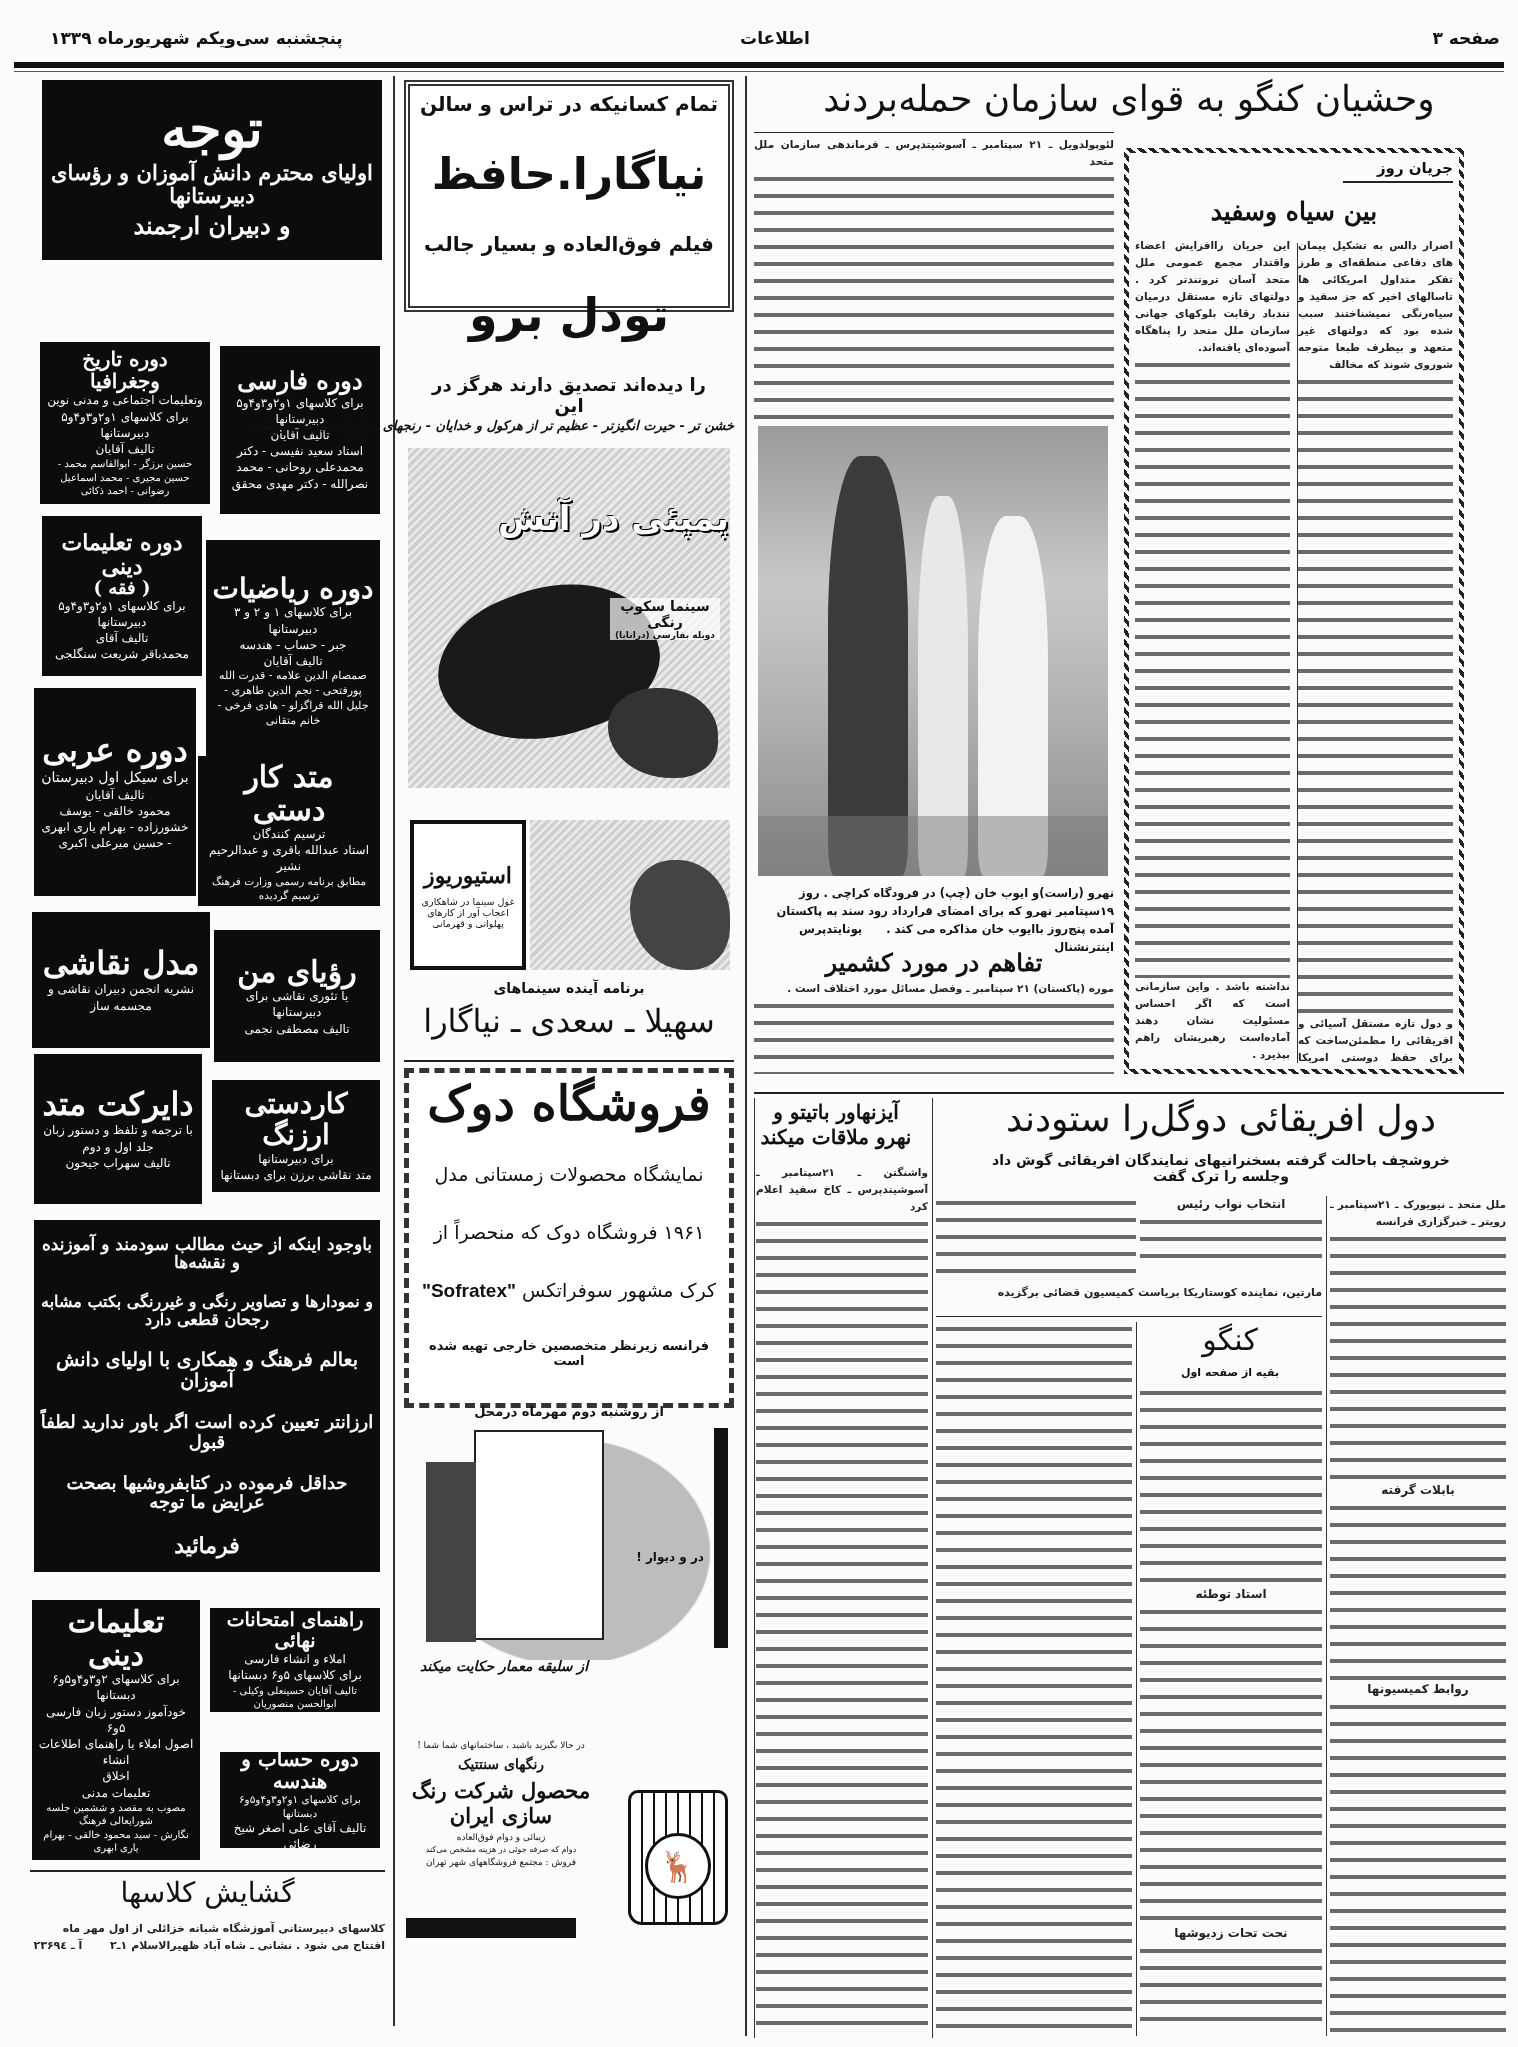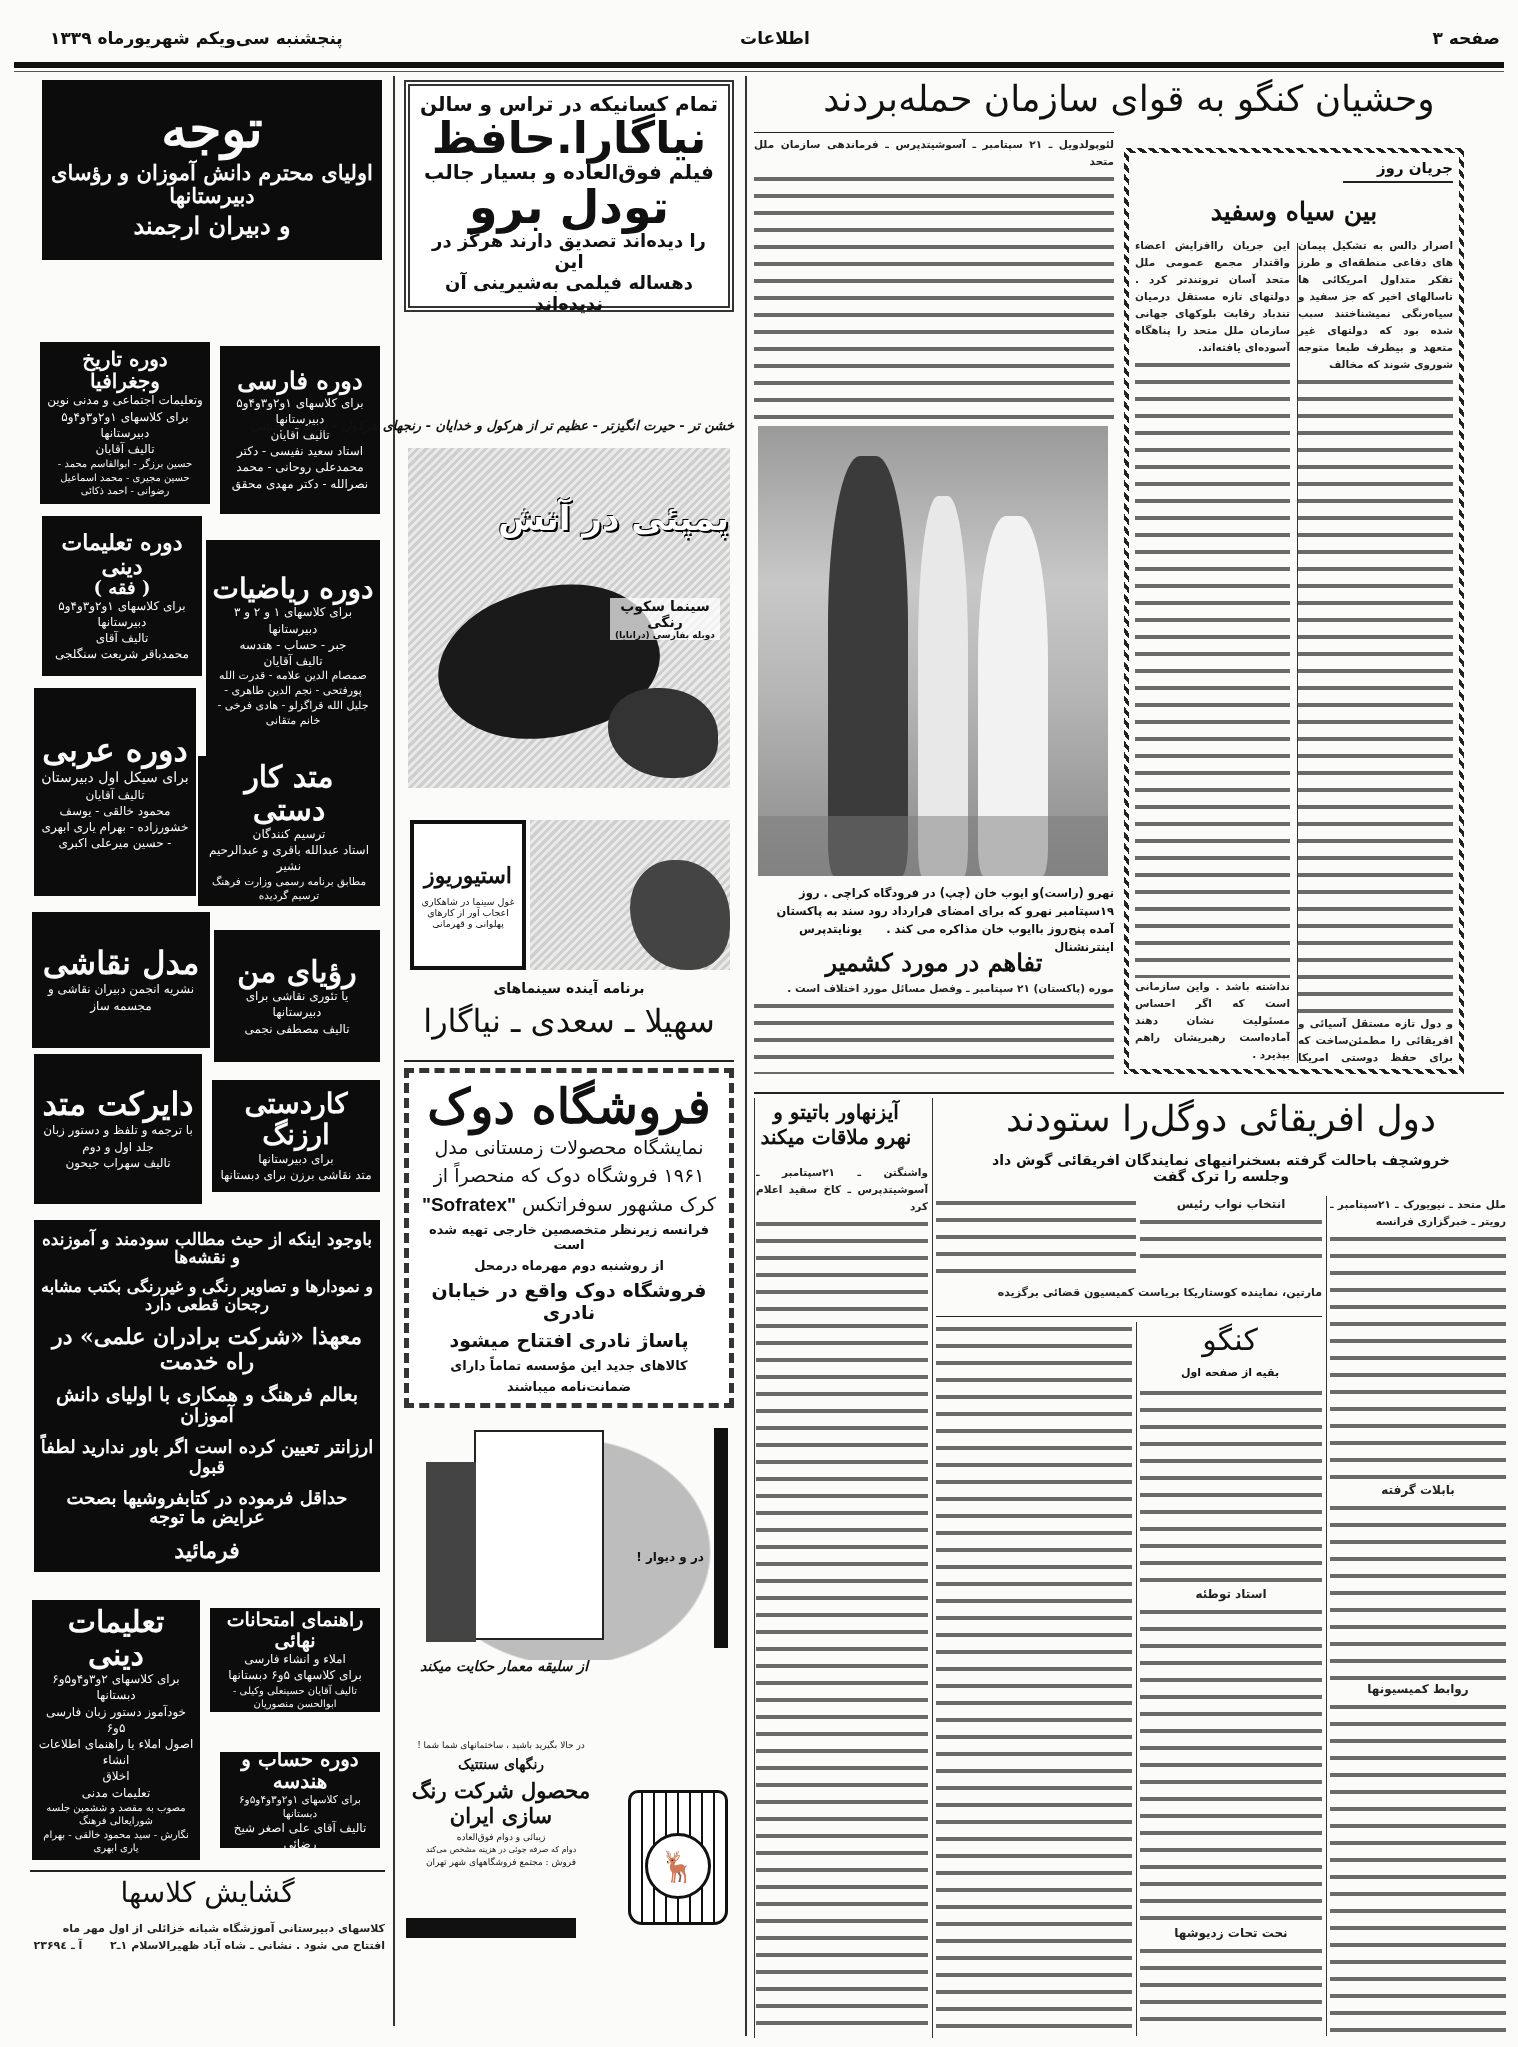--- a/index.html
+++ b/index.html
@@ -15,21 +15,21 @@
   .rule-light { position: absolute; top: 71px; left: 14px; width: 1490px; height: 1px; background: #555; }
 
   .col-rule { position: absolute; width: 2px; background: #333; }
 
   
   .blk { position: absolute; background: #0c0c0c; color: #fafafa; text-align: center; display: flex; flex-direction: column; justify-content: center; align-items: center; padding: 4px 6px; font-family: "DejaVu Serif", serif; overflow: hidden; }
   .blk .t { font-weight: bold; line-height: 1.1; }
   .blk .s { font-size: 12px; line-height: 1.35; }
 
   
-  .ad-box { position: absolute; border: 4px double #222; background: #fff; text-align: center; display: flex; flex-direction: column; justify-content: space-around; align-items: center; padding: 6px; font-family: "DejaVu Sans", sans-serif; }
+  .ad-box { position: absolute; border: 4px double #222; background: #fff; text-align: center; display: flex; flex-direction: column; justify-content: space-around; align-items: center; padding: 6px; font-family: "DejaVu Sans", sans-serif; gap: 36px; }
   .ad-box .big { font-weight: 900; line-height: 1; }
   .ad-box .med { font-weight: bold; }
   .wavy { border-style: dashed; border-width: 5px; border-color: #333; }
 
   .illus { position: absolute; background: repeating-linear-gradient(135deg,#cfcfcf 0 3px,#e9e9e9 3px 6px); overflow: hidden; }
   .illus .dark { position: absolute; background: #1a1a1a; border-radius: 45% 55% 40% 60%; }
 
   
   .photo { position: absolute; background: linear-gradient(180deg,#9a9a9a 0%,#c8c8c8 35%,#b5b5b5 60%,#8a8a8a 100%); overflow: hidden; }
   .photo .fig { position: absolute; border-radius: 40% 40% 8% 8%; }
@@ -130,21 +130,20 @@
 
 <div class="blk" style="left:212px;top:1080px;width:168px;height:112px;">
   <div class="t" style="font-size:28px;">کاردستی ارزنگ</div>
   <div class="s">برای دبیرستانها</div>
   <div class="s">متد نقاشی برزن برای دبستانها</div>
 </div>
 
 <div class="blk" style="left:34px;top:1220px;width:346px;height:352px;justify-content:space-around;">
   <div class="t" style="font-size:17px;">باوجود اینکه از حیث مطالب سودمند و آموزنده و نقشه‌ها</div>
   <div class="t" style="font-size:16px;">و نمودارها و تصاویر رنگی و غیررنگی بکتب مشابه رجحان قطعی دارد</div>
-  <div class="t" style="font-size:22px;">معهذا «شرکت برادران علمی» در راه خدمت</div>
   <div class="t" style="font-size:19px;">بعالم فرهنگ و همکاری با اولیای دانش آموزان</div>
   <div class="t" style="font-size:18px;">ارزانتر تعیین کرده است اگر باور ندارید لطفاً قبول</div>
   <div class="t" style="font-size:18px;">حداقل فرموده در کتابفروشیها بصحت عرایض ما توجه</div>
   <div class="t" style="font-size:22px;">فرمائید</div>
 </div>
 
 <div class="blk" style="left:32px;top:1600px;width:168px;height:260px;">
   <div class="t" style="font-size:30px;">تعلیمات دینی</div>
   <div class="s">برای کلاسهای ۲و۳و۴و۵و۶ دبستانها</div>
   <div class="s">خودآموز دستور زبان فارسی ۵و۶</div>

